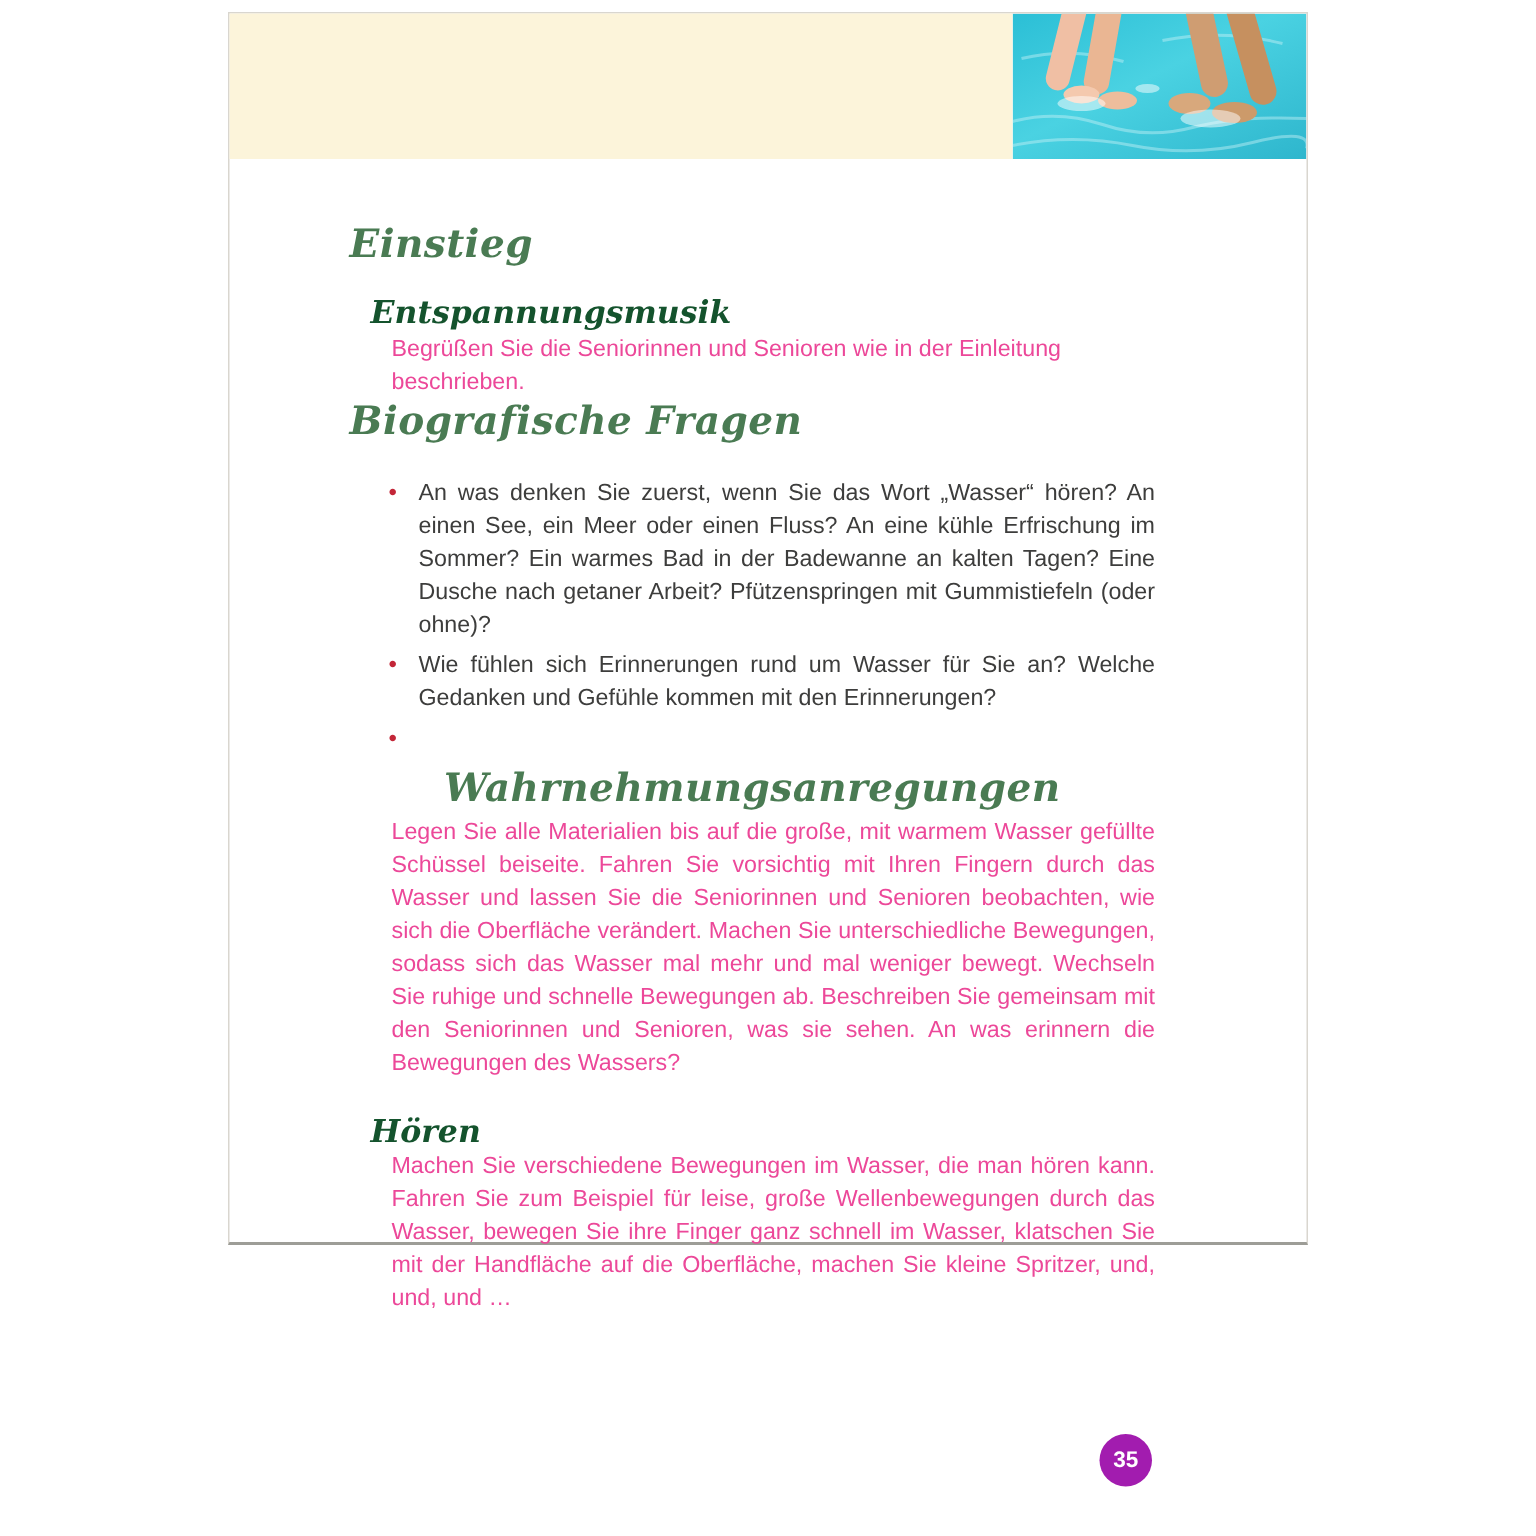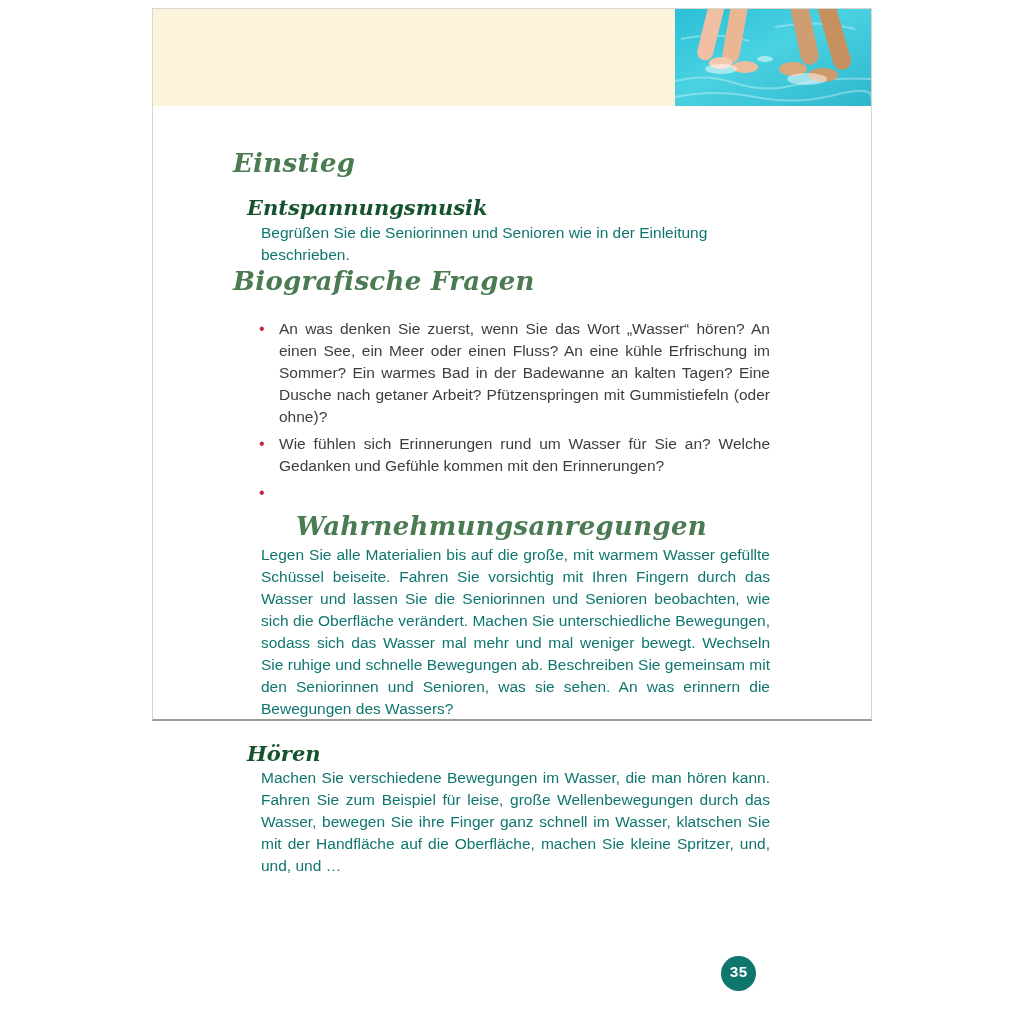--- a/index.html
+++ b/index.html
@@ -3,21 +3,21 @@
 <meta charset="utf-8">
 <style>
   * { margin:0; padding:0; box-sizing:border-box; }
   html,body { background:#ffffff; }
   body {
     width:1024px; height:1024px; position:relative;
     font-family:"Liberation Sans", sans-serif;
   }
   .page {
     position:absolute; left:152px; top:8px;
-    width:720px; height:713px;
+    width:720px; height:822px;
     background:#ffffff;
     border:1px solid #d9d6cf;
     border-bottom:2px solid #9d9d97;
   }
   .banner { display:flex; height:97px; width:100%; }
   .banner-cream { flex:1; background:#fcf4da; }
   .banner-photo { width:196px; height:97px; overflow:hidden; }
   .banner-photo svg { display:block; width:196px; height:97px; }
 
   .content { padding:0 101px 0 80px; }
@@ -36,42 +36,42 @@
     font-family:"DejaVu Serif", serif;
     font-style:italic; font-weight:700;
     font-size:21px; line-height:20px;
     color:#14532d; margin-left:14px;
   }
   .st-musik { margin-top:20px; }
   .st-sehen { margin-top:22px; }
   .st-hoeren{ margin-top:24px; }
 
   .body-text {
-    color:#0f766e; font-size:15.5px; line-height:22px;
+    color:#ec4899; font-size:15.5px; line-height:22px;
     text-align:justify; margin-left:28px; margin-top:3px;
   }
   .intro-text { text-align:left; margin-top:4px; }
 
   .bullet-list { list-style:none; margin-top:22px; margin-left:26px; }
   .bullet-list li {
     position:relative; padding-left:20px; margin-bottom:5px;
     color:#3d3d3c; font-size:15.5px; line-height:22px; text-align:justify;
   }
   .bullet-marker {
     position:absolute; left:0; top:0;
     color:#c32638; font-size:16px; line-height:22px;
   }
 
   .page-badge {
-    position:absolute; left:568px; top:947px;
+    position:absolute; left:580px; top:947px;
     width:35px; height:35px; border-radius:50%;
-    background:#0f766e; color:#ffffff;
+    background:#a21caf; color:#ffffff;
     display:flex; align-items:center; justify-content:center;
     font-size:15px; font-weight:bold;
-    font-family:Liberation Mono, monospace;
+    font-family:Liberation Sans, sans-serif;
   }
 </style>
 </head>
 <body>
 
 <div class="page">
 
   <div class="banner">
     <div class="banner-cream"></div>
     <div class="banner-photo">

